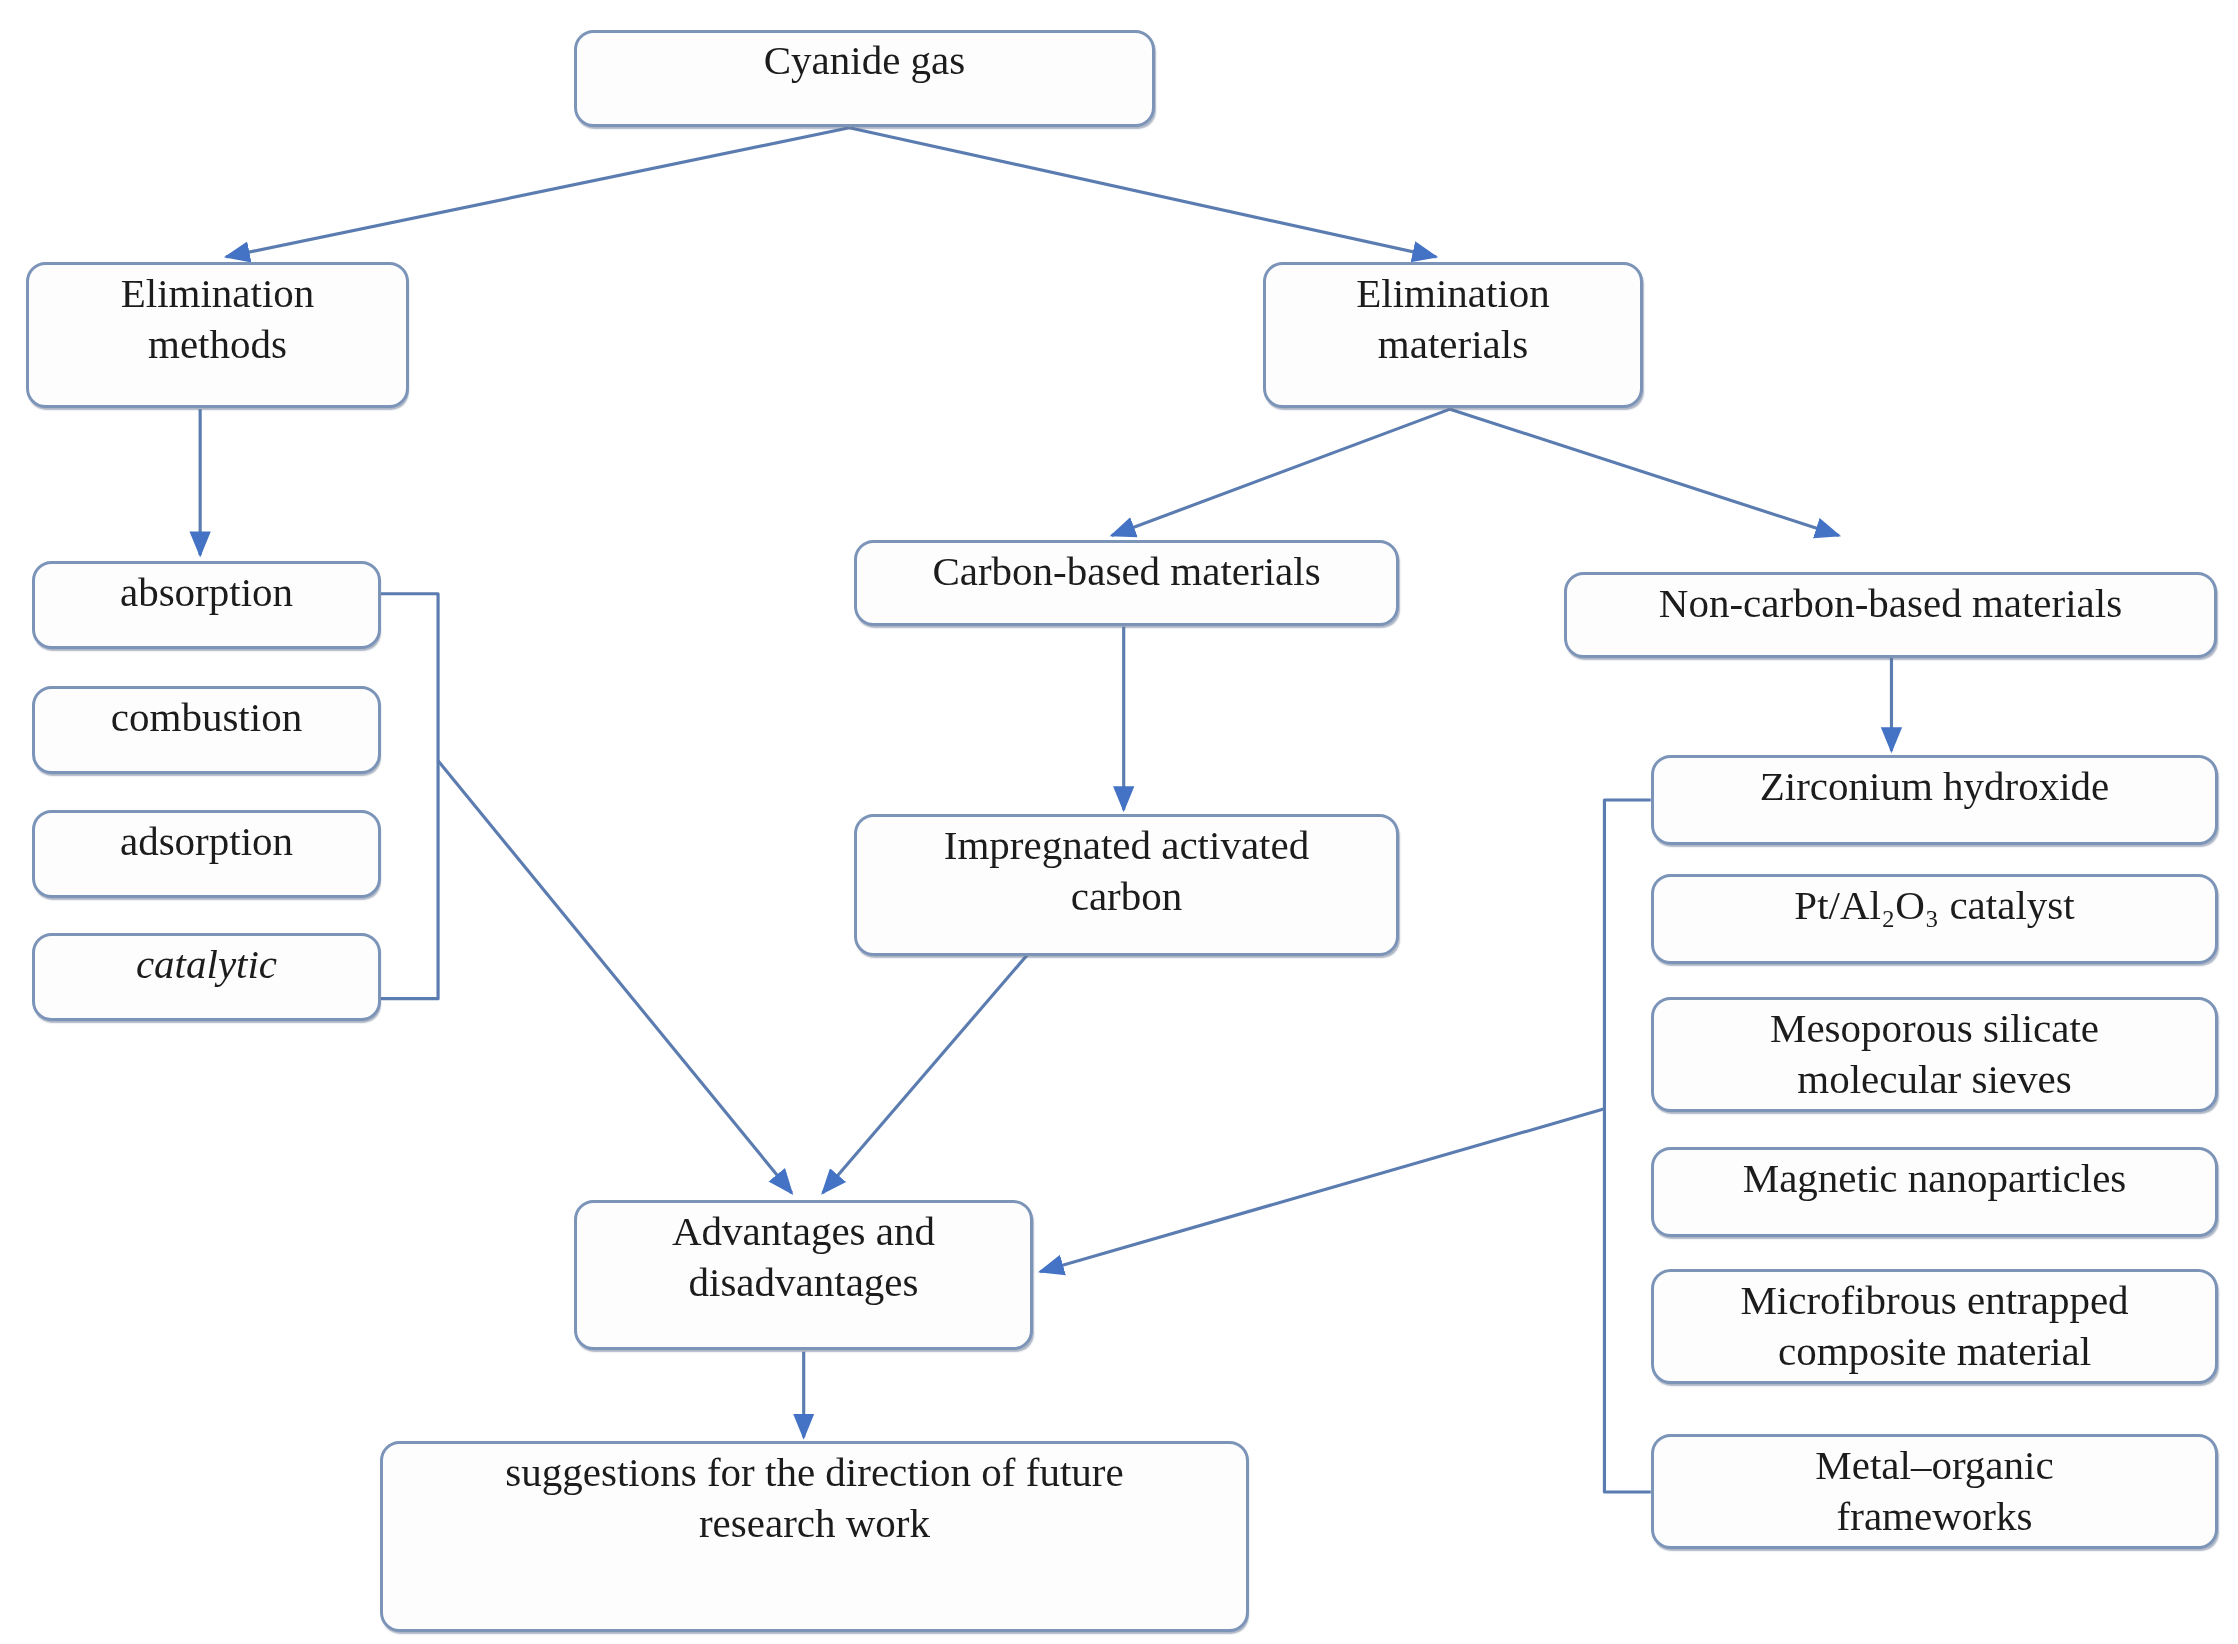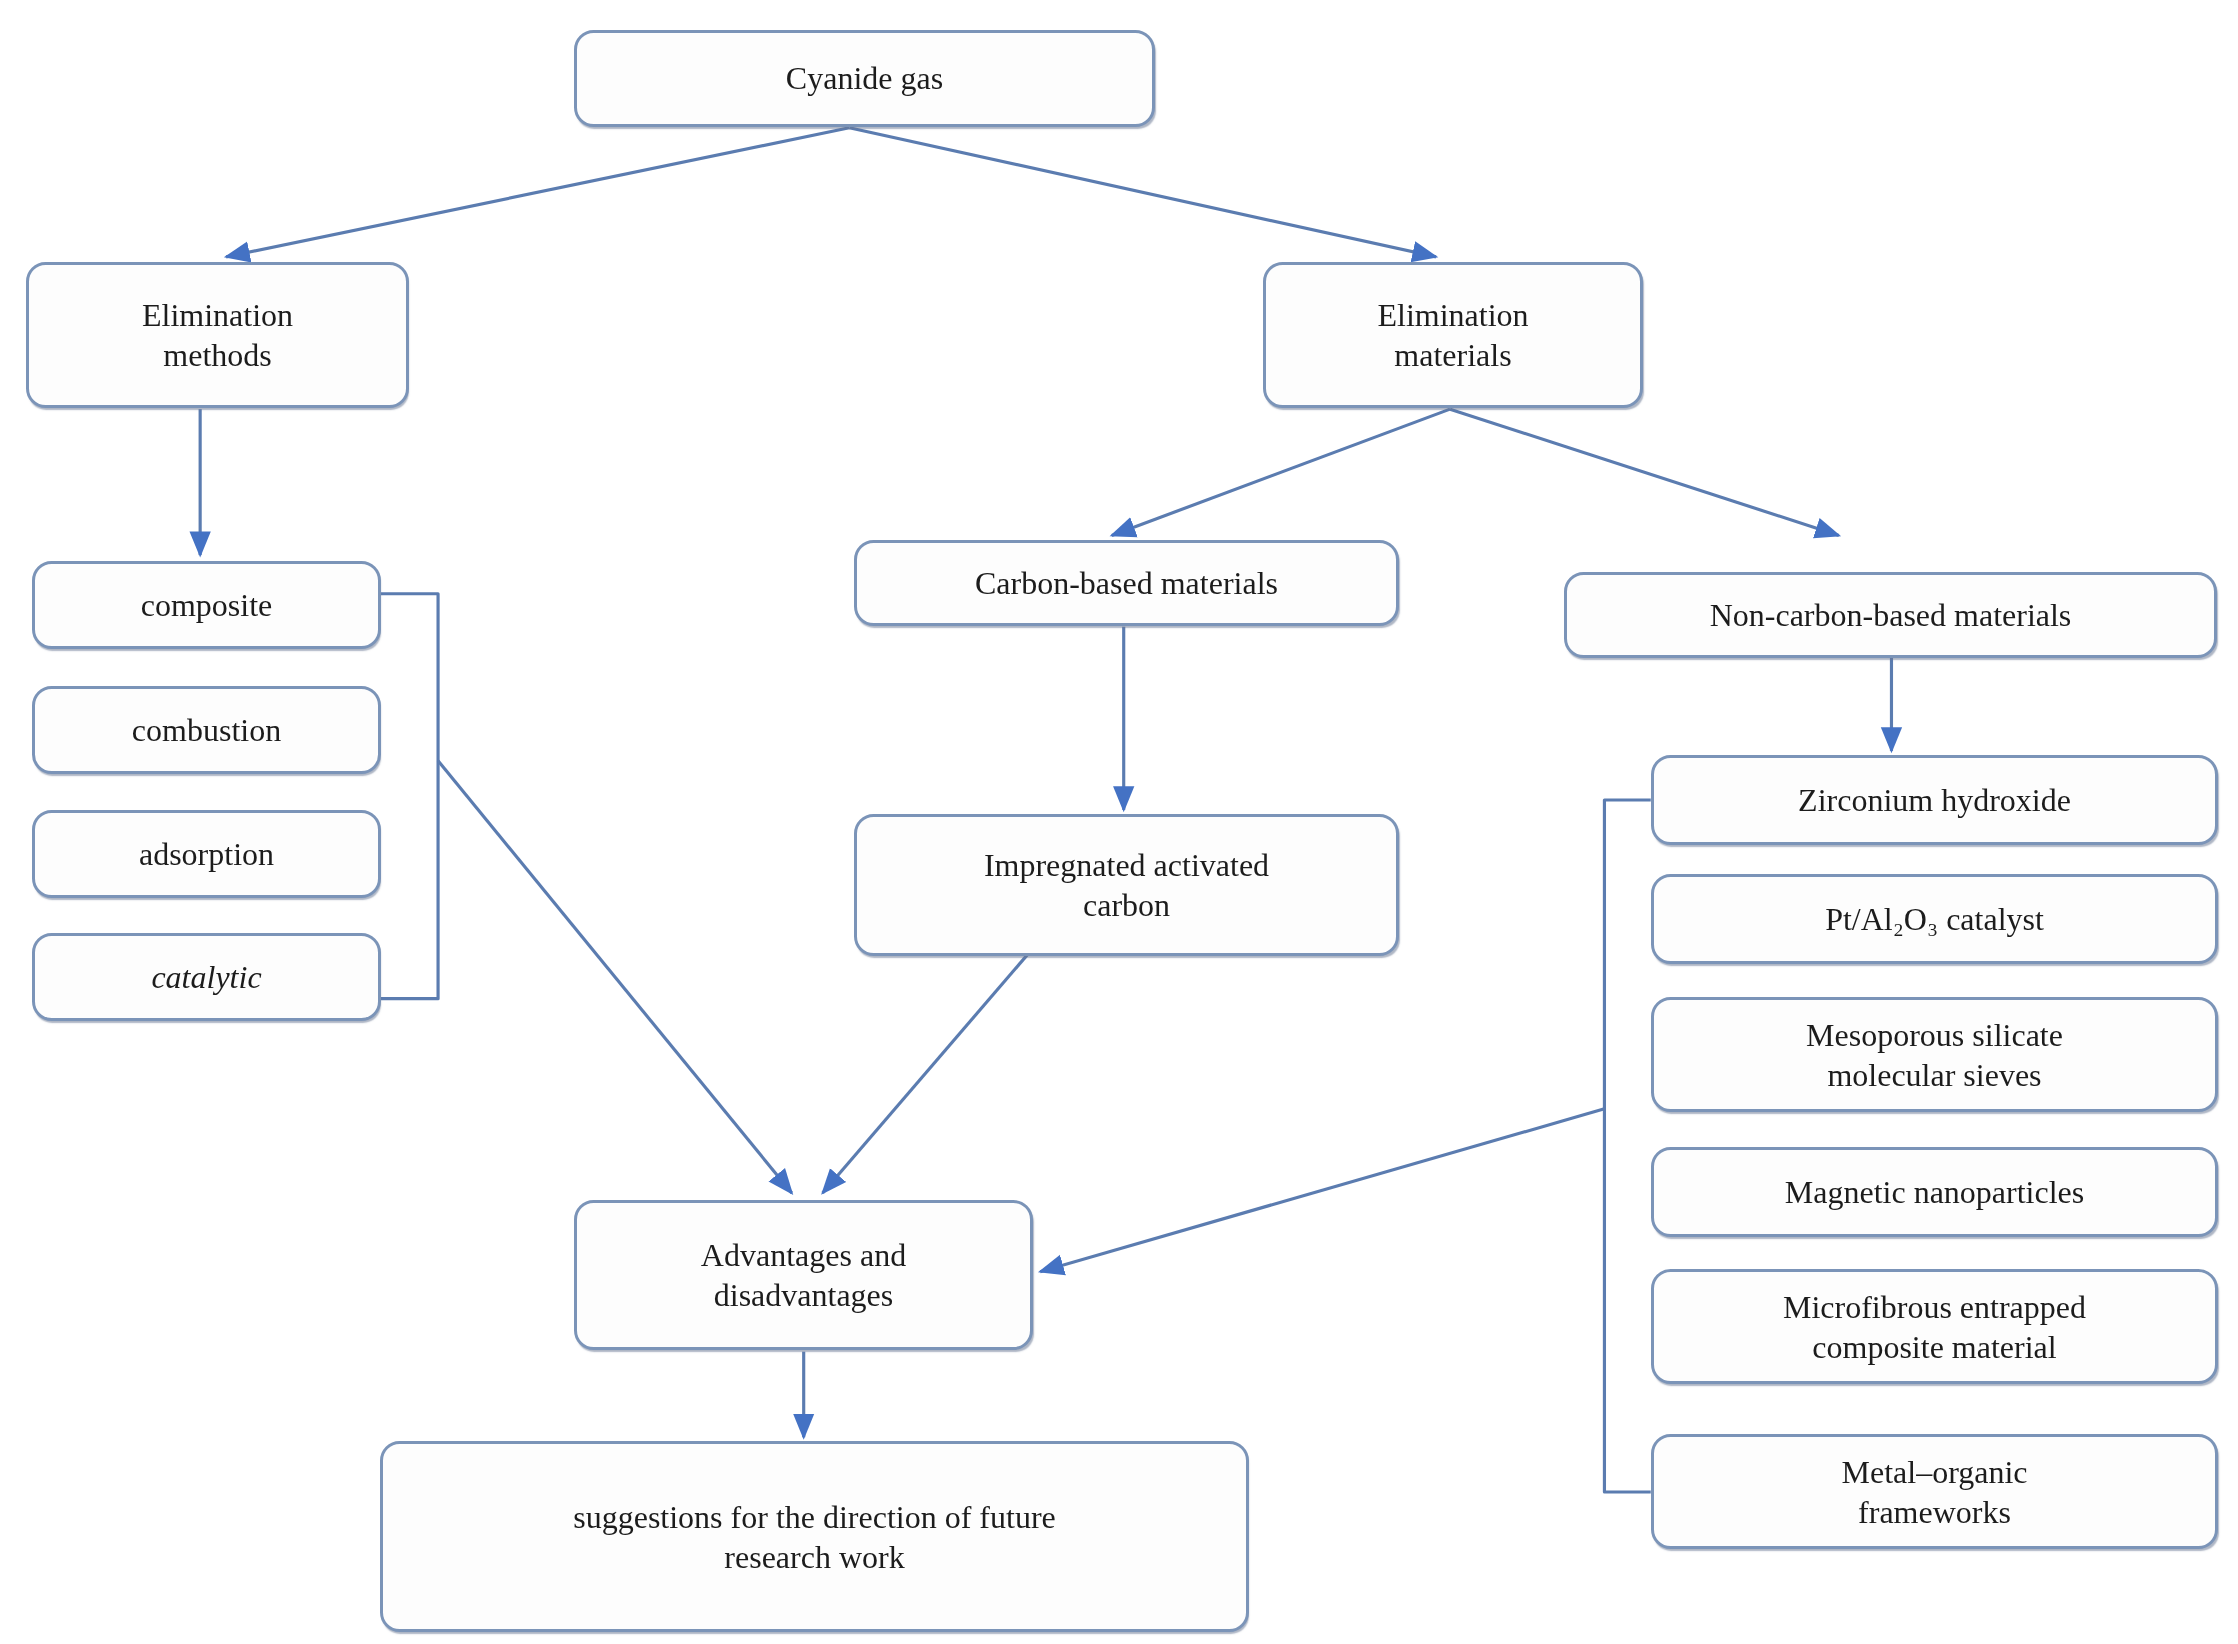--- a/index.html
+++ b/index.html
@@ -29,28 +29,27 @@
     stroke:var(--line);
     stroke-width:4.5;
     fill:none;
     stroke-linejoin:round;
   }
   .arrowhead-path{ fill:var(--arrow); }
   .node{
     position:absolute;
     box-sizing:border-box;
     display:flex;
-    align-items:center;
     justify-content:center;
     text-align:center;
     background:var(--box-bg);
     border:3.5px solid var(--box-border);
     border-radius:19.6px;
     color:var(--text);
-    font-size:32px;
+    font-size:41px;
     line-height:1.25;
     padding:2.8px 15.4px;
     box-shadow:1.4px 2.8px 1.4px -1.4px rgba(105,120,148,0.55);
   }
   
   #n-cyanide      {left:574px;  top:29.5px;   width:581px; height:97px;}
   #n-methods      {left:26px;   top:262px;  width:383px; height:146px;}
   #n-materials    {left:1263px; top:262px;  width:380px; height:146px;}
   #n-absorption   {left:32px;   top:561px;  width:349px; height:88px;}
   #n-combustion   {left:32px;   top:686px;  width:349px; height:88px;}
@@ -101,21 +100,21 @@
 
   <div class="node" id="n-methods">
     <span>Elimination<br>methods</span>
   </div>
 
   <div class="node" id="n-materials">
     <span>Elimination<br>materials</span>
   </div>
 
   <div class="node" id="n-absorption">
-    <span>composite</span>
+    <span>absorption</span>
   </div>
 
   <div class="node" id="n-combustion">
     <span>combustion</span>
   </div>
 
   <div class="node" id="n-adsorption">
     <span>adsorption</span>
   </div>
 

